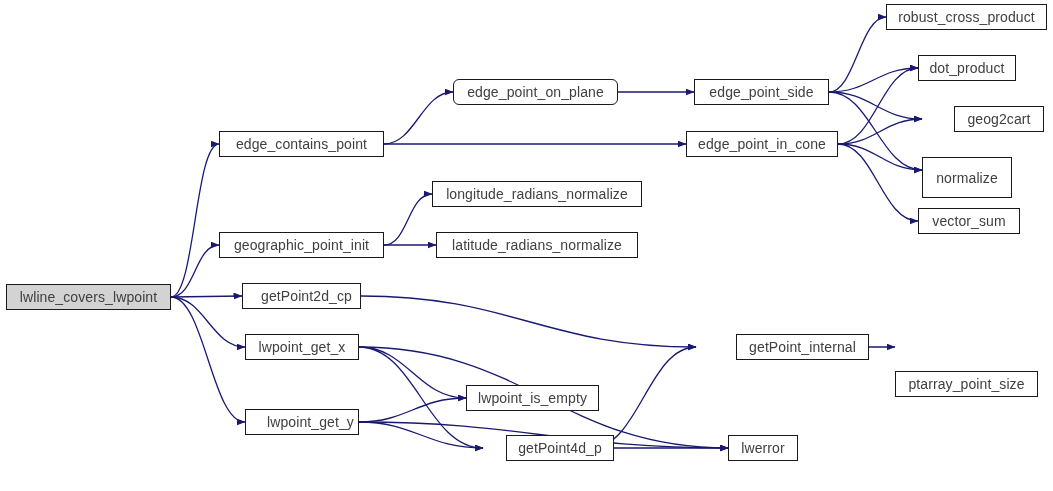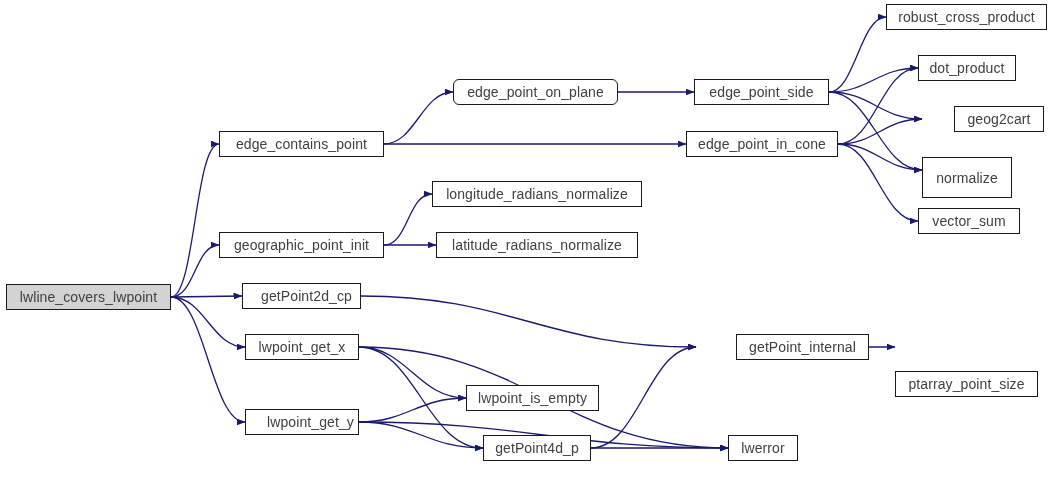--- a/index.html
+++ b/index.html
@@ -107,21 +107,21 @@
       </div>
       <div class="node" style="left: 432px; top: 181px; width: 210px; height: 26px;">
         <span>longitude_radians_normalize</span>
       </div>
       <div class="node" style="left: 436px; top: 232px; width: 202px; height: 26px;">
         <span>latitude_radians_normalize</span>
       </div>
       <div class="node" style="left: 466px; top: 385px; width: 133px; height: 26px;">
         <span>lwpoint_is_empty</span>
       </div>
-      <div class="node" style="left: 483px; top: 435px; width: 108px; height: 26px;">
+      <div class="node" style="left: 506px; top: 435px; width: 108px; height: 26px;">
         <span>getPoint4d_p</span>
       </div>
       <div class="node" style="left: 694px; top: 79px; width: 135px; height: 26px;">
         <span>edge_point_side</span>
       </div>
       <div class="node" style="left: 686px; top: 131px; width: 152px; height: 26px;">
         <span>edge_point_in_cone</span>
       </div>
       <div class="node" style="left: 696px; top: 334px; width: 133px; height: 26px; margin-left: 40px;">
         <span>getPoint_internal</span>

